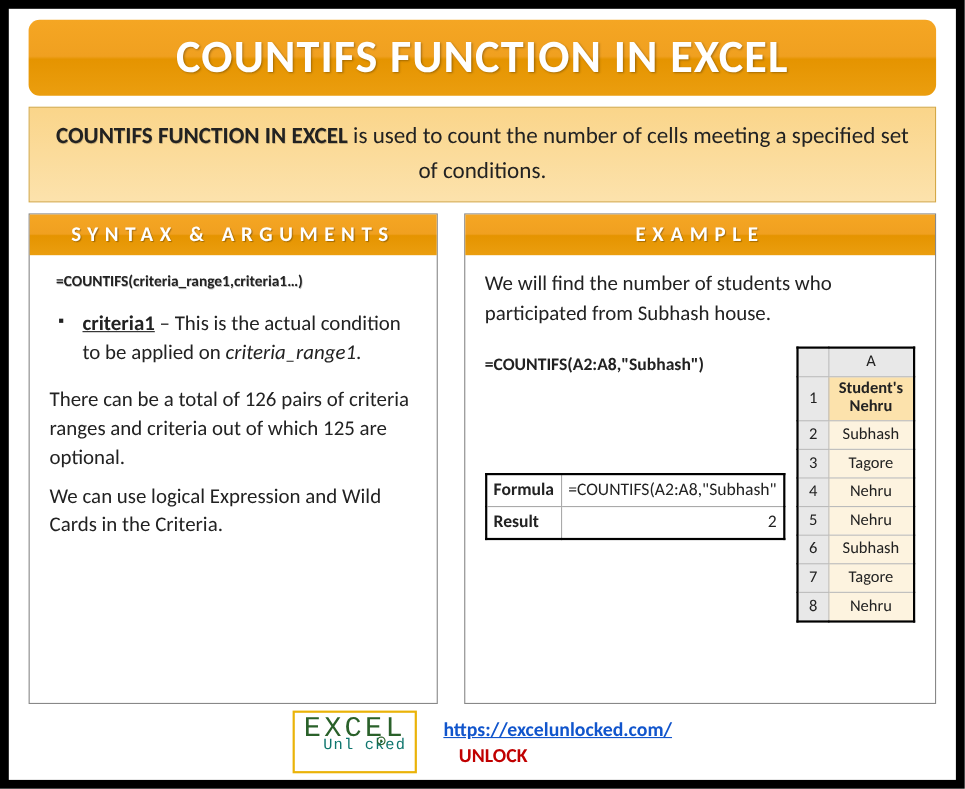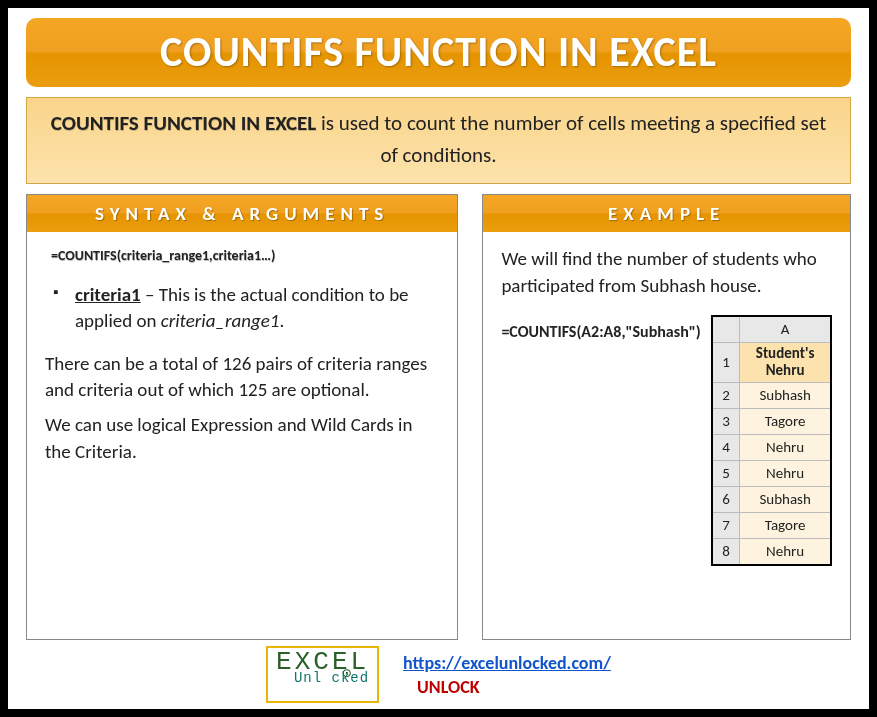--- a/index.html
+++ b/index.html
@@ -255,20 +255,32 @@
       </div>
     </div>
 
     <div class="panel panel-right">
       <div class="panel-header">EXAMPLE</div>
       <div class="panel-body">
         <p class="example-text">We will find the number of students who participated from Subhash house.</p>
         <div class="example-row">
           <div class="example-left">
             <div class="example-formula">=COUNTIFS(A2:A8,"Subhash")</div>
+            <table class="formula-result">
+              <tbody>
+                  <tr>
+                <td>Formula</td>
+                <td>=COUNTIFS(A2:A8,"Subhash"</td>
+              </tr>
+              <tr>
+                <td>Result</td>
+                <td>2</td>
+              </tr>
+            </tbody>
+              </table>
           </div>
           <table class="excel-table">
             <tbody>
                 <tr>
               <th class="col-head"></th>
               <th class="col-head">A</th>
             </tr>
             <tr>
               <td class="row-head">1</td>
               <td class="header-cell"><span>Student's Nehru</span></td>

